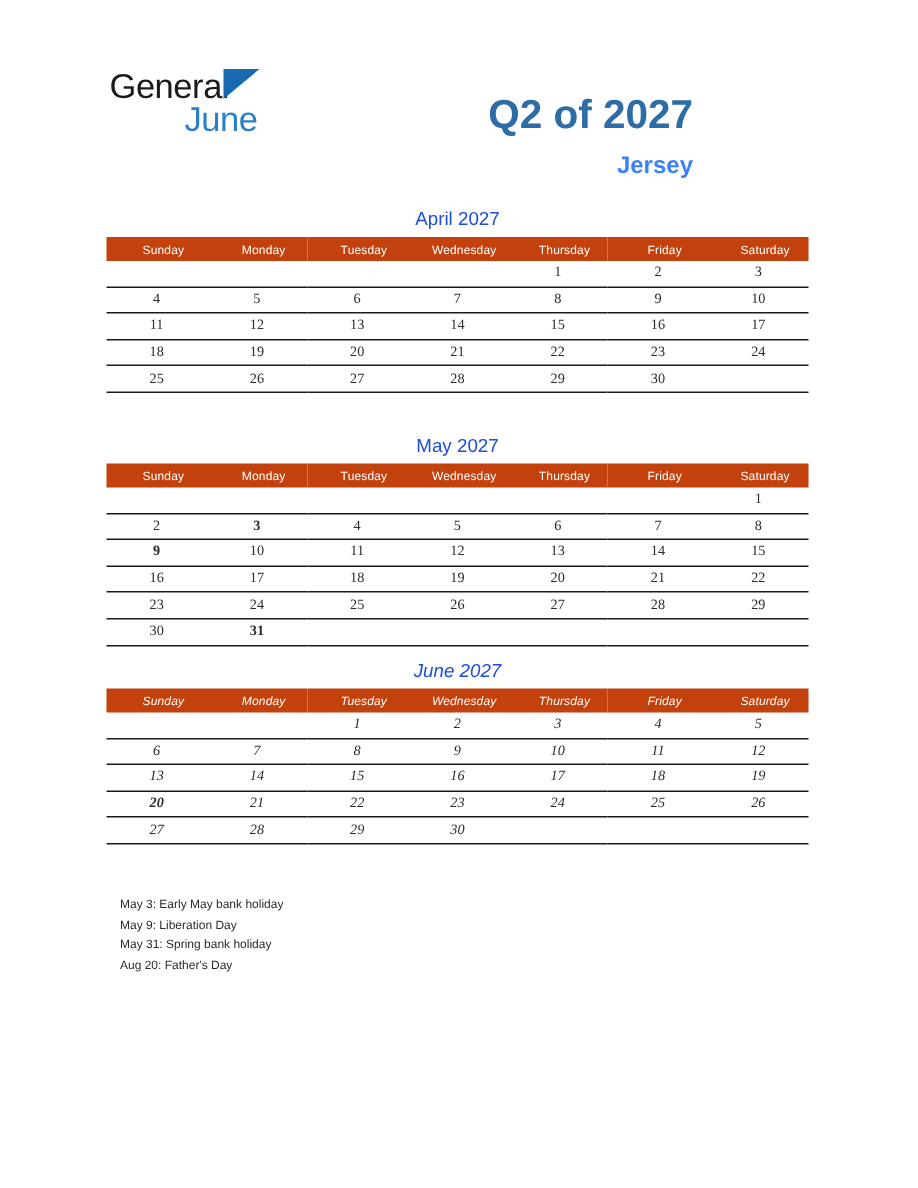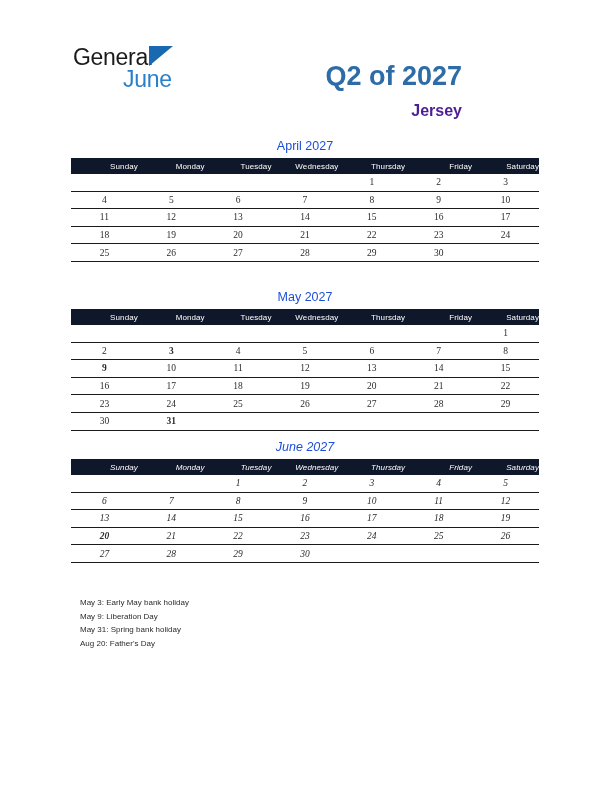--- a/index.html
+++ b/index.html
@@ -67,21 +67,21 @@
   .quarter-title {
     font-size: 27px;
     font-weight: bold;
     color: #2d6ca6;
     line-height: 32px;
     white-space: nowrap;
   }
   .region-title {
     font-size: 16px;
     font-weight: bold;
-    color: #4c1d95;
+    color: #3b82f6;
     line-height: 22px;
     margin-top: 8px;
     white-space: nowrap;
   }
 
   
   .month-block {
     position: absolute;
     left: 71px;
     width: 468px;
@@ -93,26 +93,26 @@
     height: 20px;
     line-height: 20px;
     margin-bottom: 2px;
   }
   table.cal {
     width: 468px;
     border-collapse: collapse;
     table-layout: fixed;
   }
   table.cal th {
-    background: #0f172a;
+    background: #c2410c;
     color: #ffffff;
     font-size: 8px;
     font-weight: normal;
     height: 16px;
-    text-align: right;
+    text-align: center;
     padding: 0 0 0 9px;
     border: none;
     letter-spacing: 0.1px;
   }
   table.cal td {
     height: 16.6px;
     text-align: center;
     font-size: 9.5px;
     color: #2b2b2b;
     border-bottom: 1px solid #1a1a1a;

